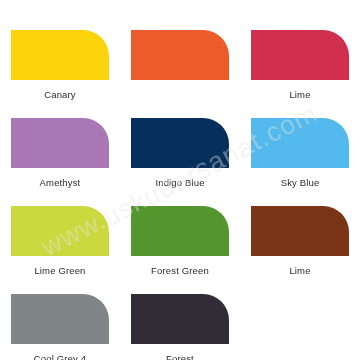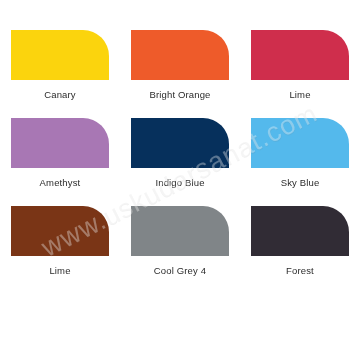--- a/index.html
+++ b/index.html
@@ -87,37 +87,44 @@
 
 <div id="page">
 
   <div id="swatch-grid">
       <div class="swatch-cell">
         <div class="swatch-chip" style="background-color: rgb(251, 212, 13);"></div>
         <div class="swatch-label">Canary</div>
       </div>
       <div class="swatch-cell">
         <div class="swatch-chip" style="background-color: rgb(238, 91, 42);"></div>
-        <div class="swatch-label">Bright Orange</div>
       </div>
       <div class="swatch-cell">
         <div class="swatch-chip" style="background-color: rgb(207, 46, 76);"></div>
         <div class="swatch-label">Lime</div>
       </div>
       <div class="swatch-cell">
         <div class="swatch-chip" style="background-color: rgb(168, 119, 180);"></div>
         <div class="swatch-label">Amethyst</div>
       </div>
       <div class="swatch-cell">
         <div class="swatch-chip" style="background-color: rgb(6, 48, 92);"></div>
         <div class="swatch-label">Indigo Blue</div>
       </div>
       <div class="swatch-cell">
         <div class="swatch-chip" style="background-color: rgb(84, 185, 236);"></div>
         <div class="swatch-label">Sky Blue</div>
+      </div>
+      <div class="swatch-cell">
+        <div class="swatch-chip" style="background-color: rgb(203, 217, 63);"></div>
+        <div class="swatch-label">Lime Green</div>
+      </div>
+      <div class="swatch-cell">
+        <div class="swatch-chip" style="background-color: rgb(84, 150, 46);"></div>
+        <div class="swatch-label">Forest Green</div>
       </div>
       <div class="swatch-cell">
         <div class="swatch-chip" style="background-color: rgb(122, 53, 22);"></div>
         <div class="swatch-label">Lime</div>
       </div>
       <div class="swatch-cell">
         <div class="swatch-chip" style="background-color: rgb(128, 133, 136);"></div>
         <div class="swatch-label">Cool Grey 4</div>
       </div>
       <div class="swatch-cell">

